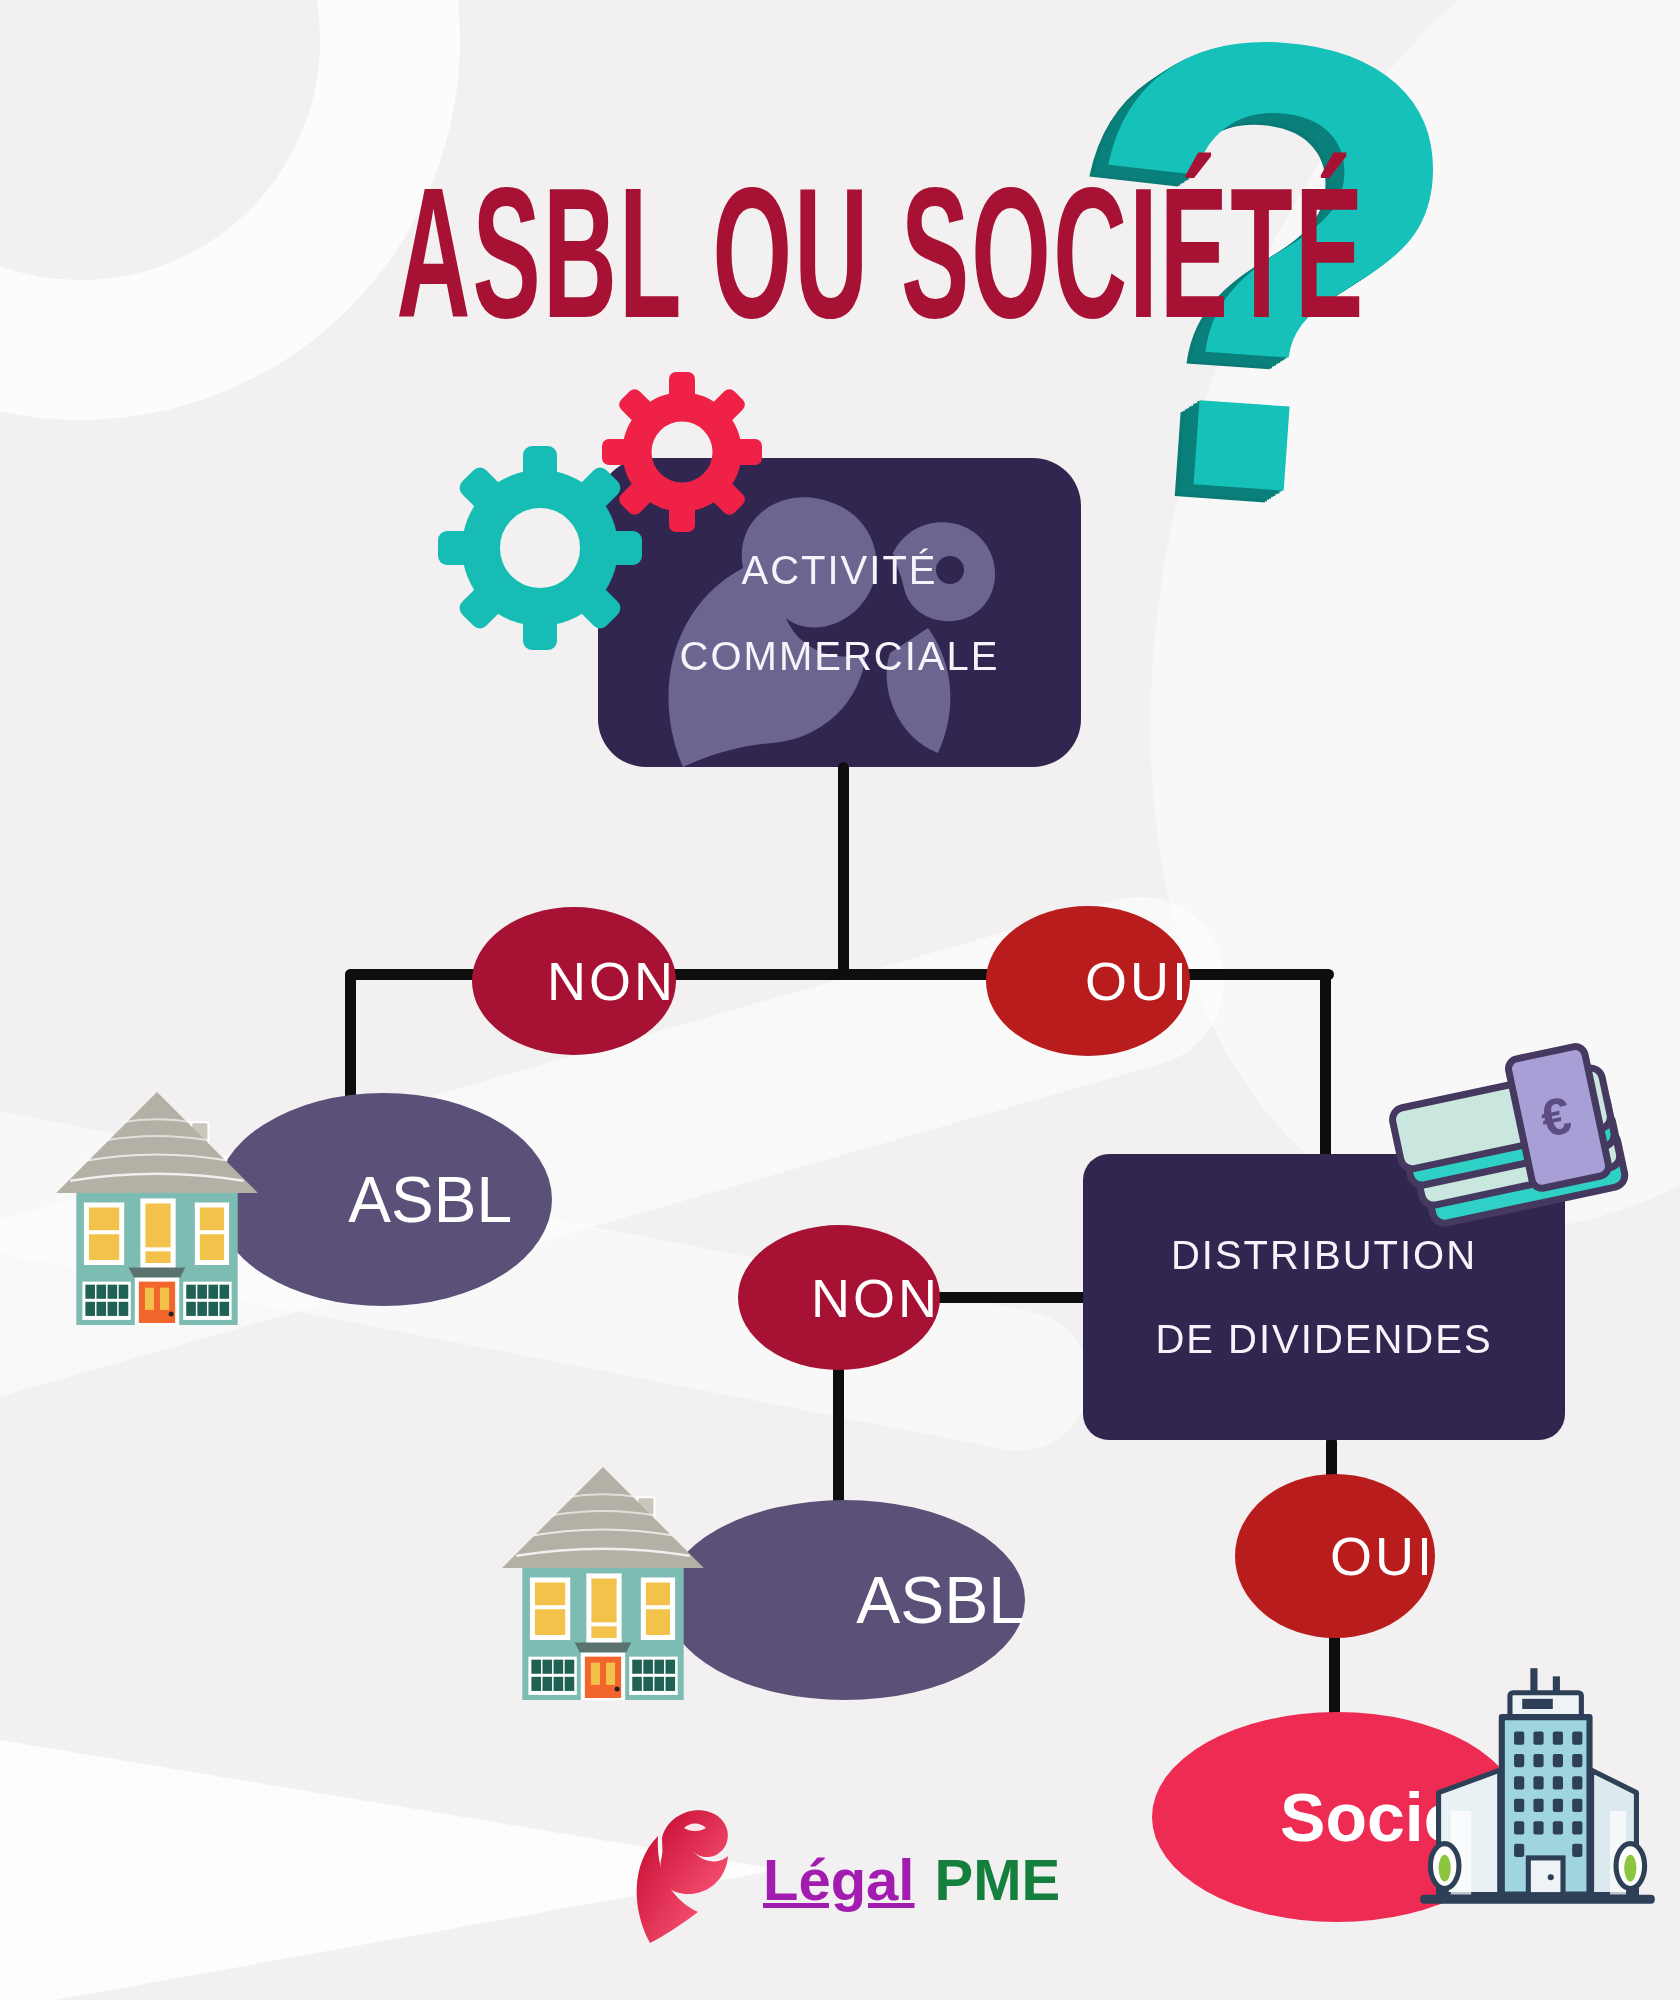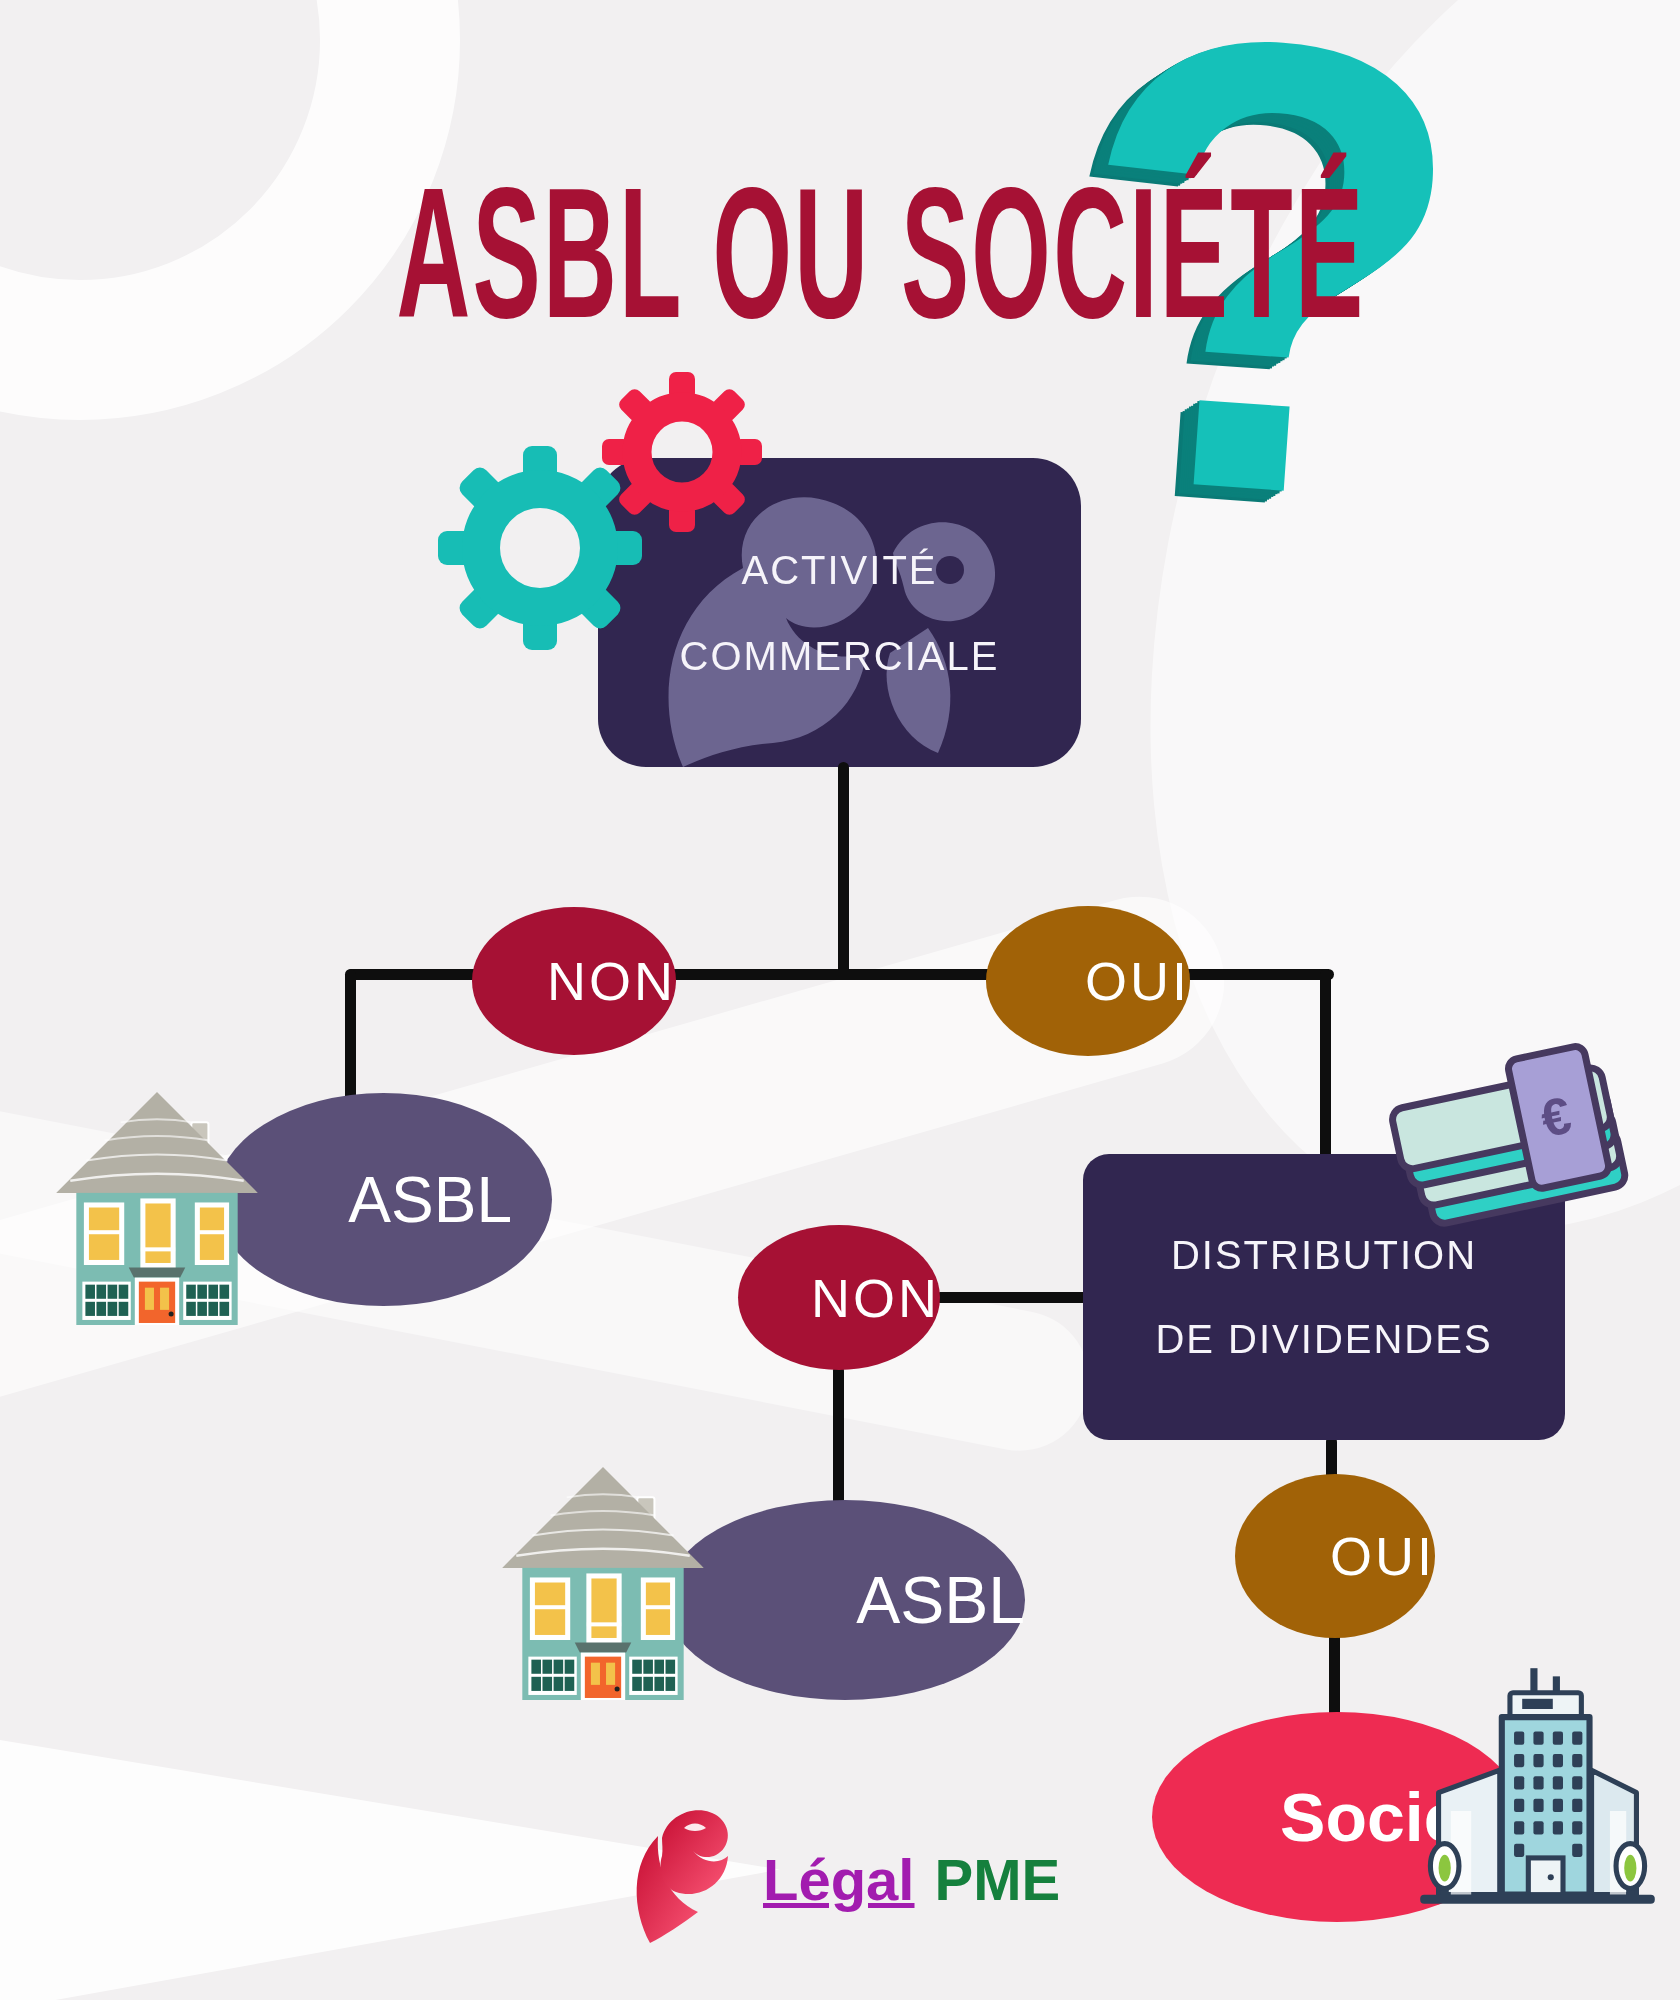--- a/index.html
+++ b/index.html
@@ -64,21 +64,21 @@
     color:#f6f4fa;white-space:nowrap;
   }
   .box-swirl{position:absolute;left:0;top:0;z-index:1;}
   
   .enode{
     position:absolute;border-radius:50%;
     display:flex;align-items:center;justify-content:flex-end;
     color:#ffffff;white-space:nowrap;
   }
   .enode.red{background:#a61134;}
-  .enode.teal{background:#a16207;}
+  .enode.teal{background:#b91c1c;}
   .enode.purple{background:#5b5078;}
   .enode.pink{background:#ee2b52;}
   .decision-label{font-size:54px;letter-spacing:3px;font-weight:400;color:#fff;}
   .outcome-label{font-size:64px;font-weight:normal;color:#ffffff;}
   .societe-label{font-size:68px;font-weight:bold;color:#fff;}
   
   .conn{position:absolute;background:#0e0e0e;border-radius:6px;}
   
   .wordmark{
     position:absolute;left:763px;top:1848px;

